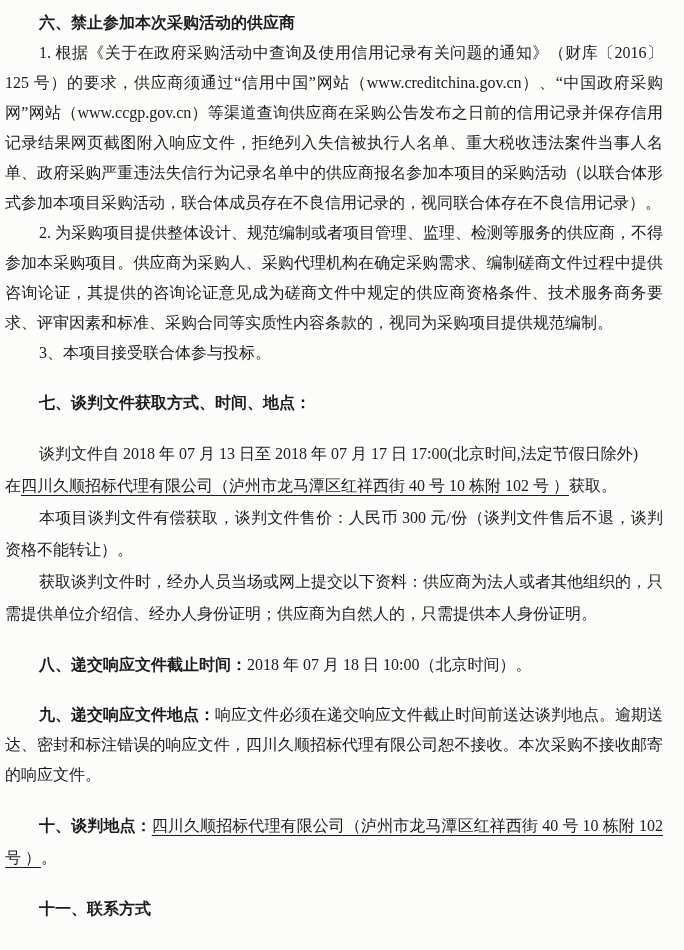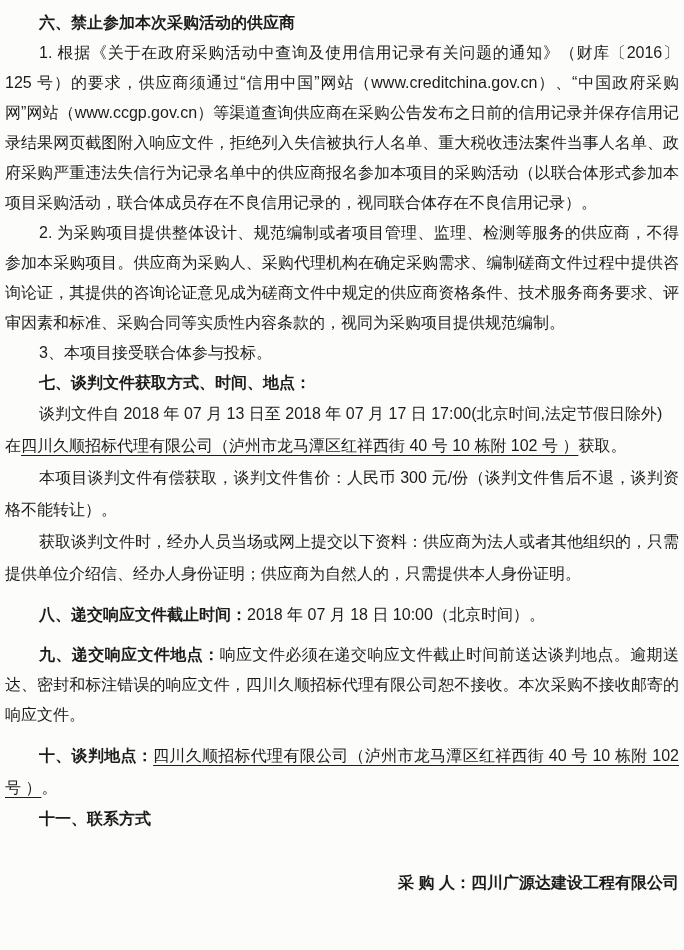--- a/index.html
+++ b/index.html
@@ -4,38 +4,38 @@
 <style>
   * { box-sizing: border-box; }
   html, body { margin: 0; padding: 0; }
   body {
     width: 684px; height: 950px;
     background: #fbfbf9;
     overflow: hidden;
   }
   .page {
     width: 684px; height: 950px;
-    padding: 8px 5px 0 5px;
+    padding: 8px 21px 0 5px;
     background: #fcfcfa;
     color: #1c1c1c;
-    font-family: Liberation Sans, sans-serif;
+    font-family: Liberation Serif, serif;
   }
   .para {
     margin: 0;
     font-size: 16px;
     line-height: 30px;
     text-align: justify;
     text-indent: 34px;
   }
   .lh32 { line-height: 32px; }
   .b { font-weight: bold; }
   .u { text-decoration: underline; text-underline-offset: 4px; text-decoration-thickness: 1px; }
   .heading { font-weight: bold; }
-  .mt-s { margin-top: 0; }
-  .mt-m { margin-top: 10px; }
+  .mt-s { margin-top: 20px; }
+  .mt-m { margin-top: 20px; }
   .purchaser {
     margin-top: 34px;
     text-indent: 88px;
     font-weight: bold;
     text-align: right;
   }
 </style>
 </head>
 <body>
 

